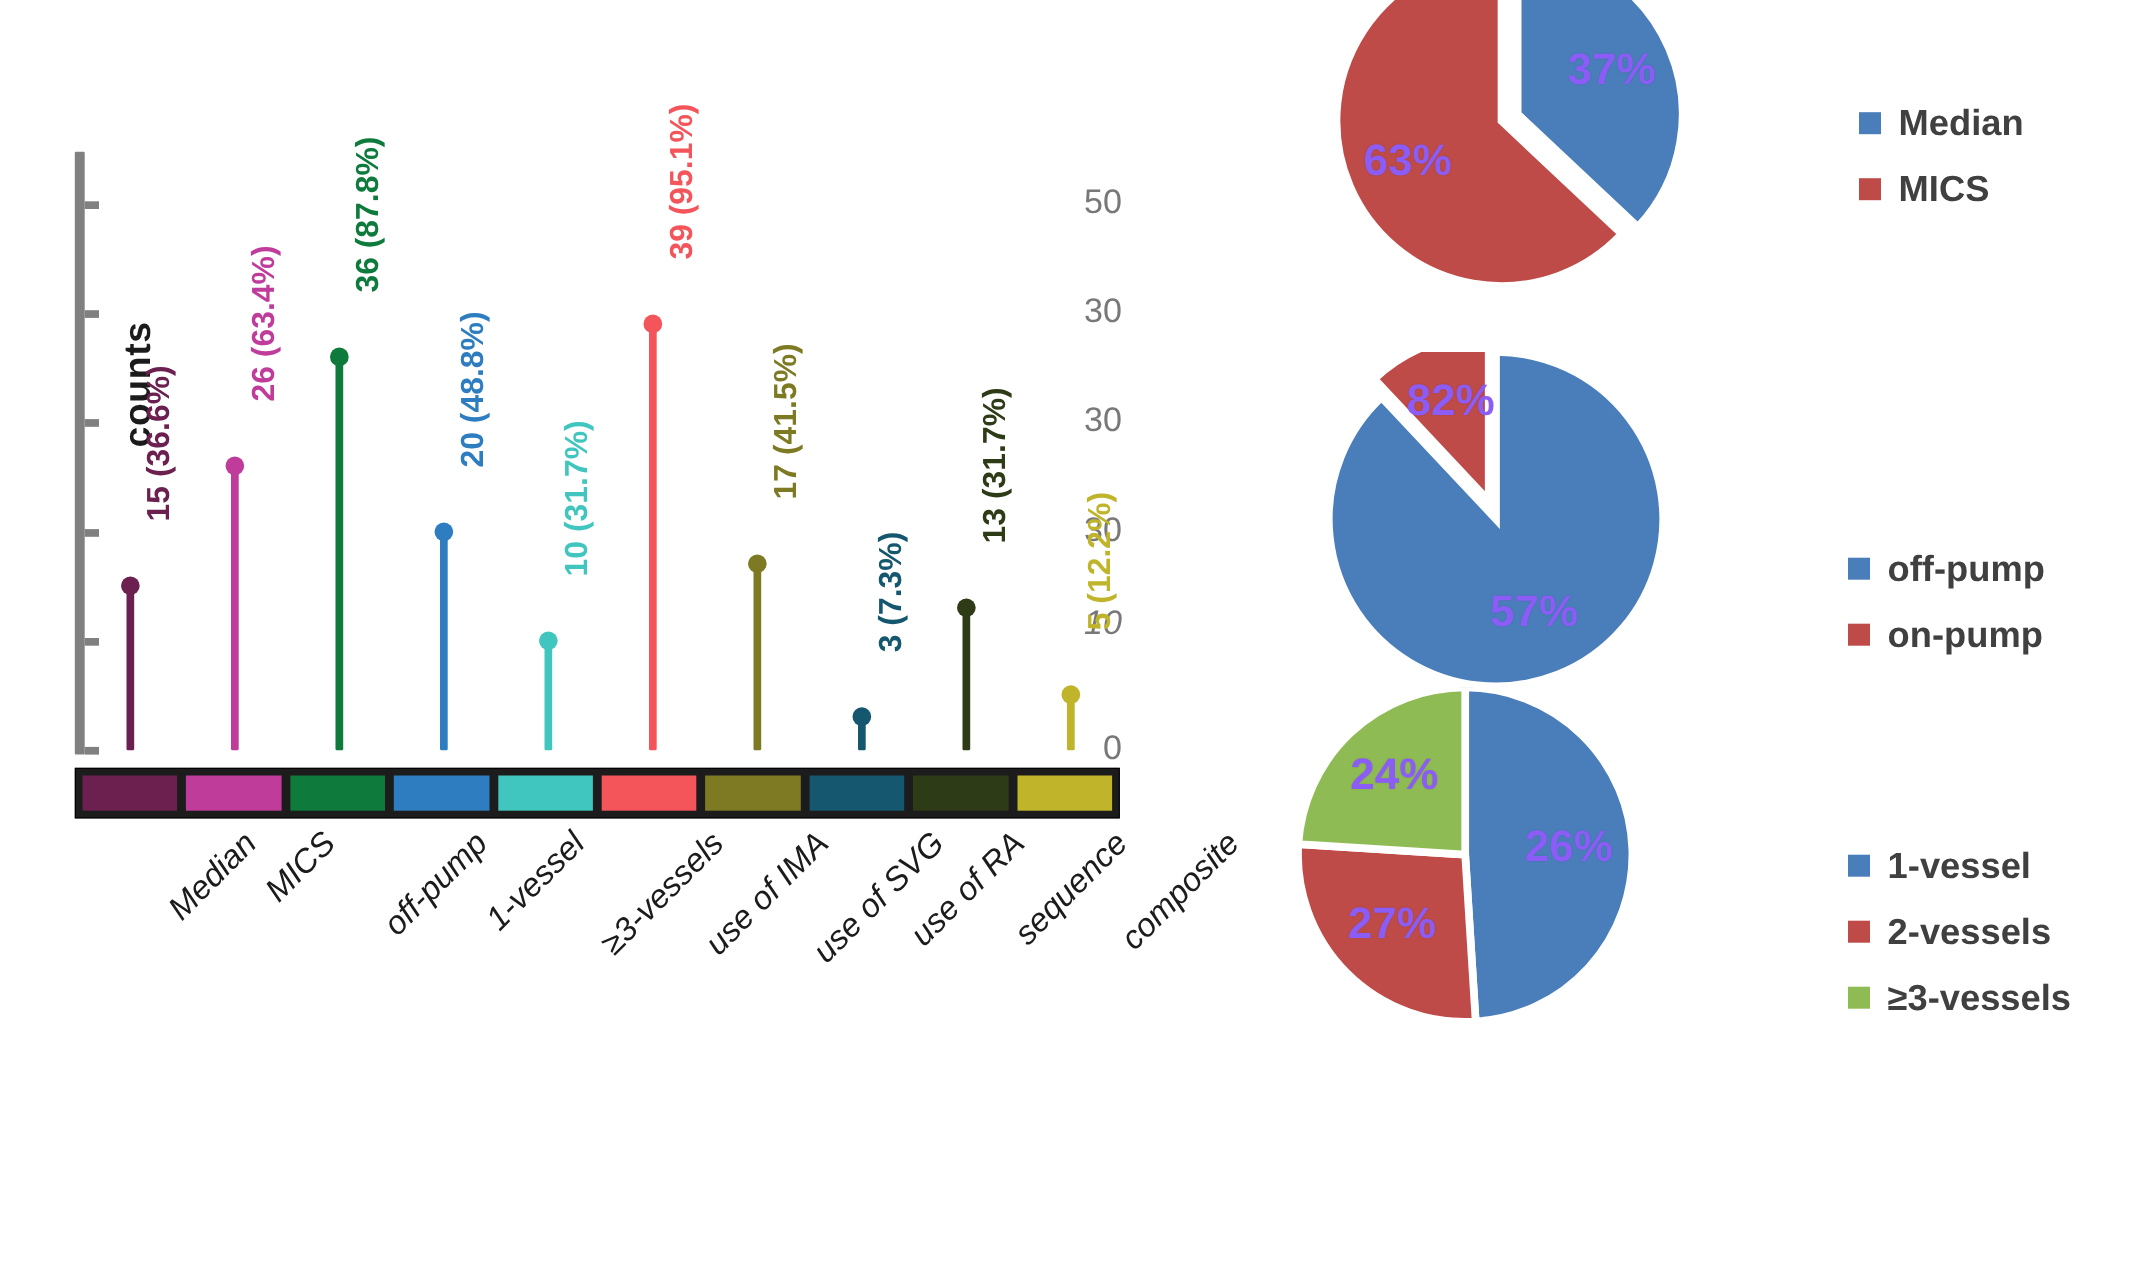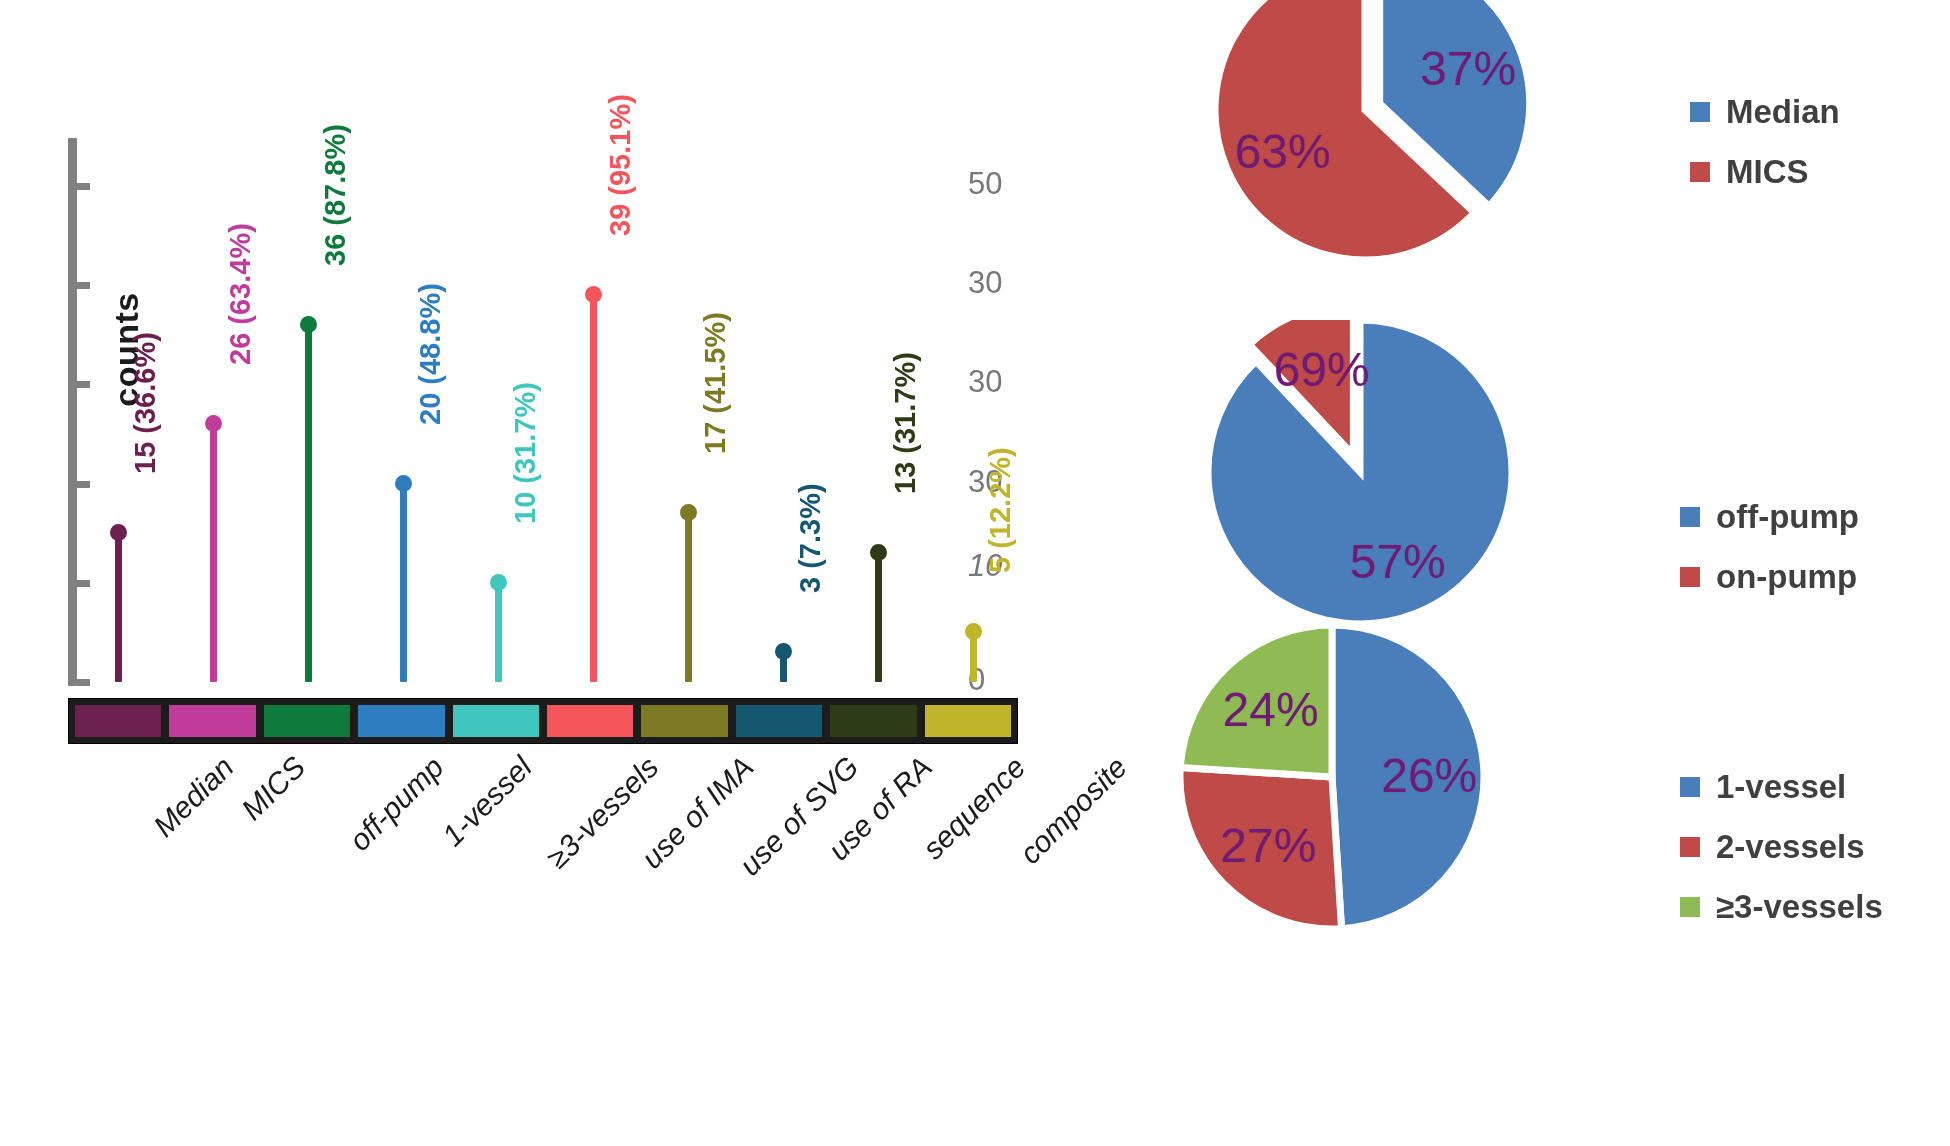--- a/index.html
+++ b/index.html
@@ -61,20 +61,21 @@
     position: absolute;
     left: 17px;
     width: 13px;
     height: 7px;
     background: #808080;
   }
   .y-tick-label {
     position: absolute;
     right: 0;
     width: 52px;
+    text-align: right;
     font-size: 31px;
     color: #787878;
     font-weight: 400;
   }
 
   .stem-group {
     position: absolute;
     bottom: 0;
   }
   .stem {
@@ -158,23 +159,23 @@
     width: 870px;
   }
   .pie-wrap {
     position: absolute;
     left: 30px;
     top: 0;
   }
   .pie-svg { display:block; }
   .pie-pct {
     position: absolute;
-    color: #701a75;
-    font-size: 48px;
-    font-weight: 400;
+    color: #8b5cf6;
+    font-size: 40px;
+    font-weight: 700;
     text-shadow: 0 0 2px rgba(0,0,0,.12);
     white-space: nowrap;
   }
   .legend {
     position: absolute;
   }
   .legend-row {
     display: flex;
     align-items: center;
     margin-bottom: 26px;
@@ -317,21 +318,21 @@
         </div>
       </div>
     </div>
     <div class="pie-block" style="top: 320px; height: 364px;">
       <div class="pie-wrap" style="width: 442px; height: 324px;">
         <svg class="pie-svg" width="442" height="324">
           <path d="M 250 152 L 250 0 A 152 152 0 1 1 145.94883989883928 41.196768631945474 Z" fill="#4A7EBB" stroke="#ffffff" stroke-width="7"></path>
           <path d="M 243.3737580516758 135.26402325401148 L 139.32259795051507 24.46079188595695 A 152 152 0 0 1 243.37375805167576 -16.735976745988523 Z" fill="#BE4B48" stroke="#ffffff" stroke-width="7"></path>
         </svg>
         <div class="pie-pct" style="left: 239.692px; top: 213.622px; width: 90px; text-align: center;">57%</div>
-        <div class="pie-pct" style="left: 163.682px; top: 21.6419px; width: 90px; text-align: center;">69%</div>
+        <div class="pie-pct" style="left: 163.682px; top: 21.6419px; width: 90px; text-align: center;">82%</div>
       </div>
       <div class="legend" style="left: 600px; top: 180px;">
         <div class="legend-row">
           <span class="legend-swatch" style="background: rgb(74, 126, 187);"></span>
           <span class="legend-text">off-pump</span>
         </div>
         <div class="legend-row">
           <span class="legend-swatch" style="background: rgb(190, 75, 72);"></span>
           <span class="legend-text">on-pump</span>
         </div>

